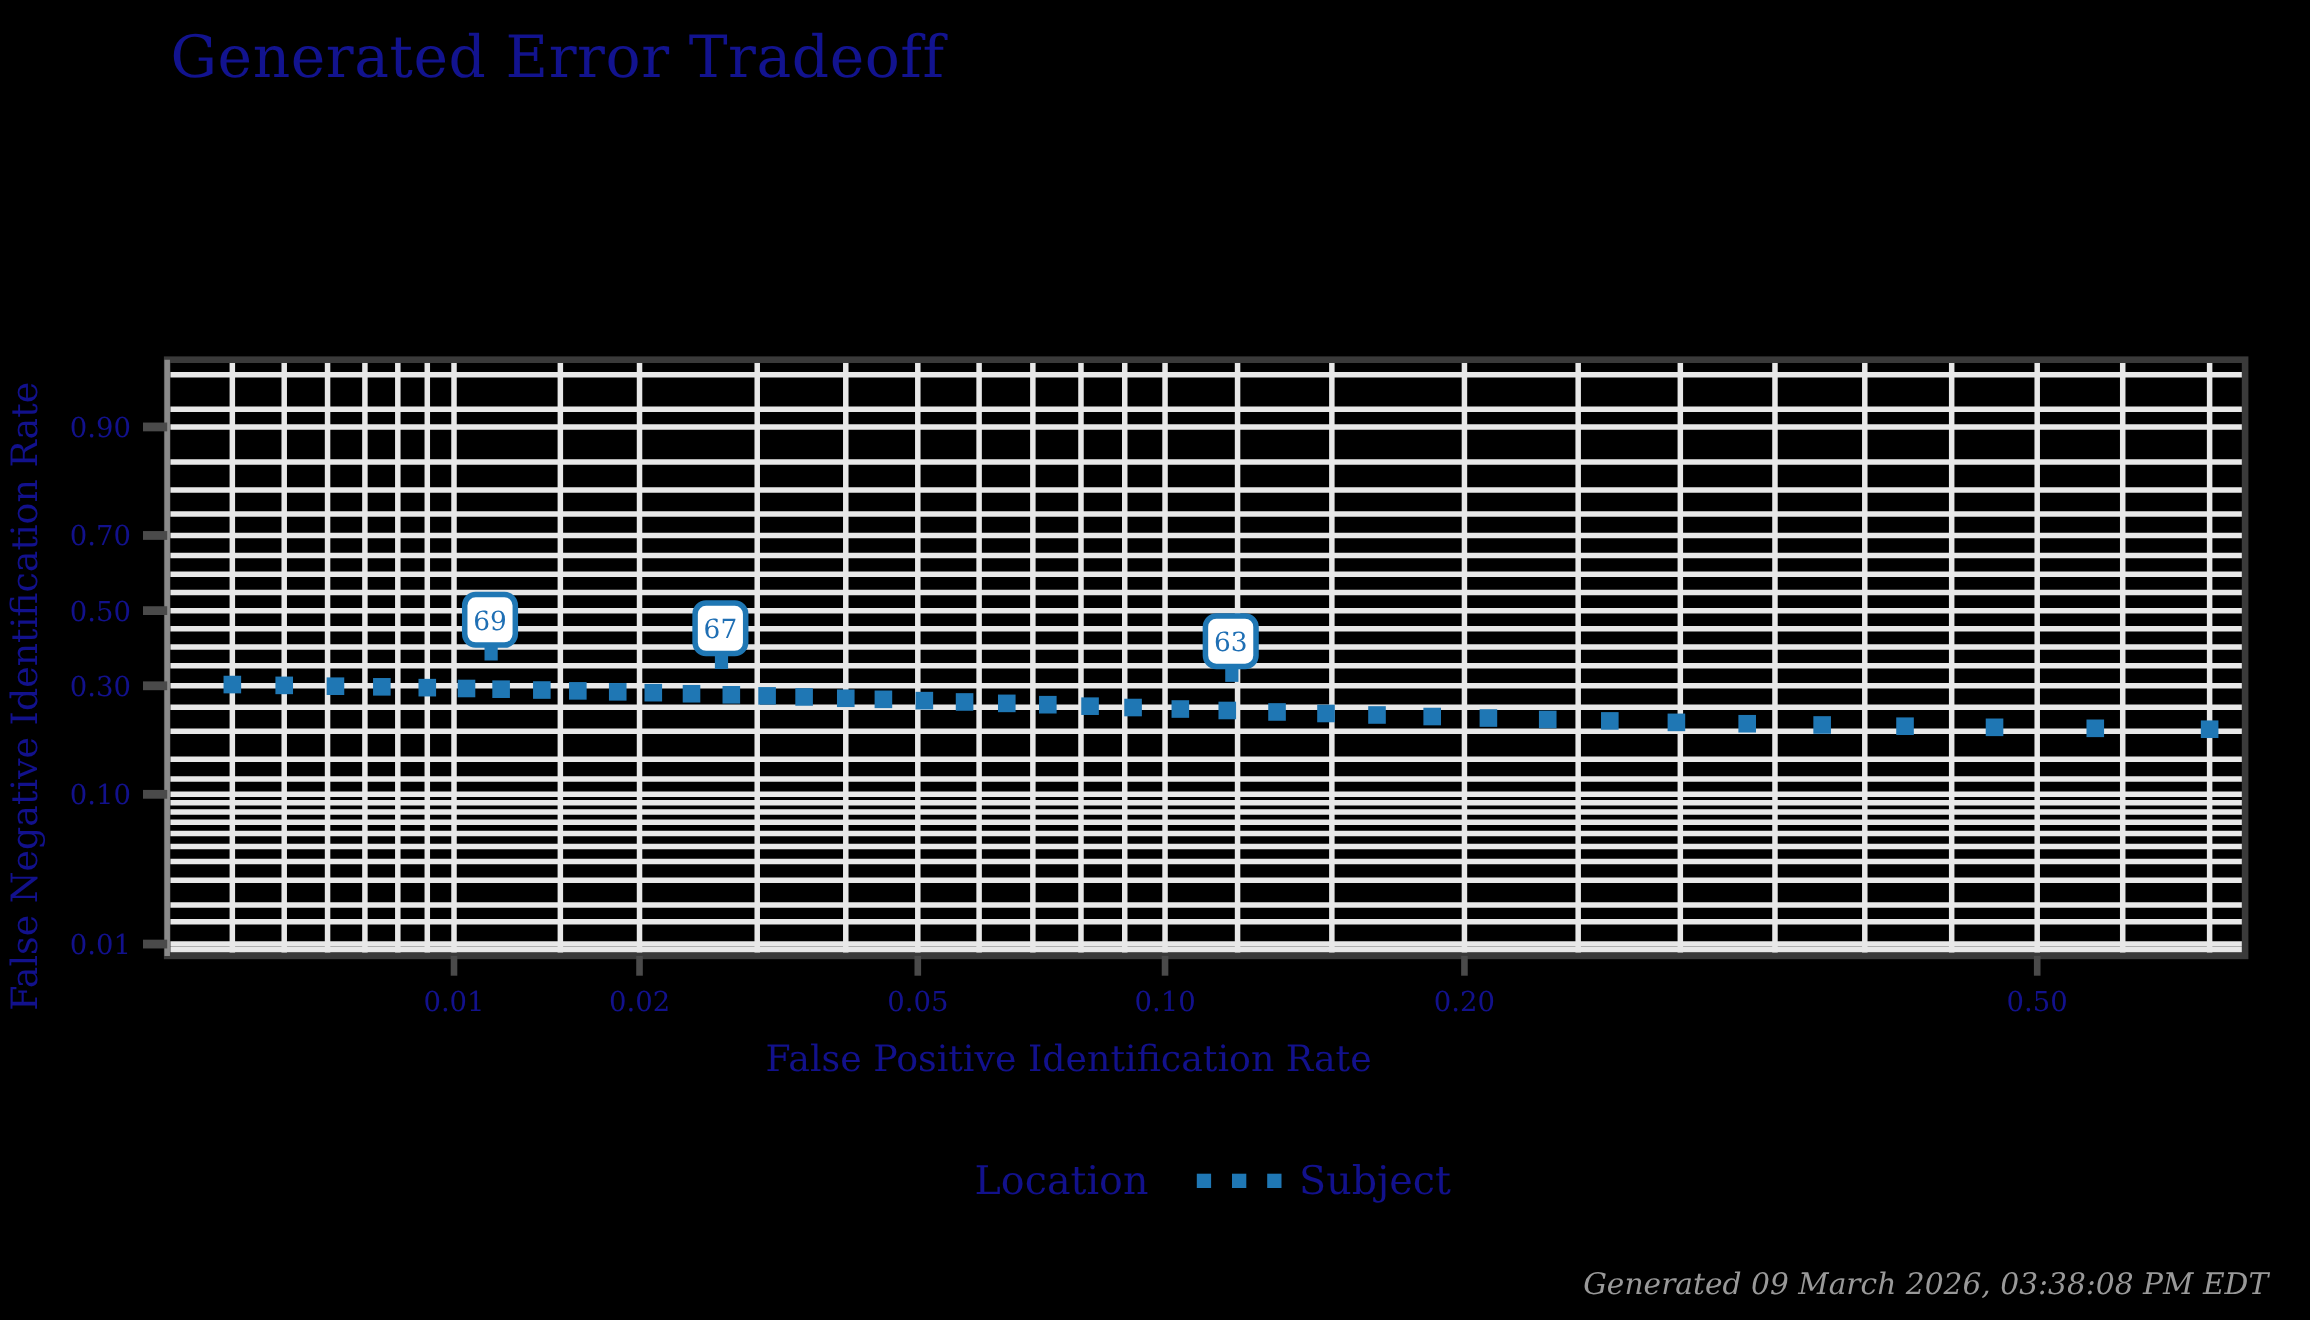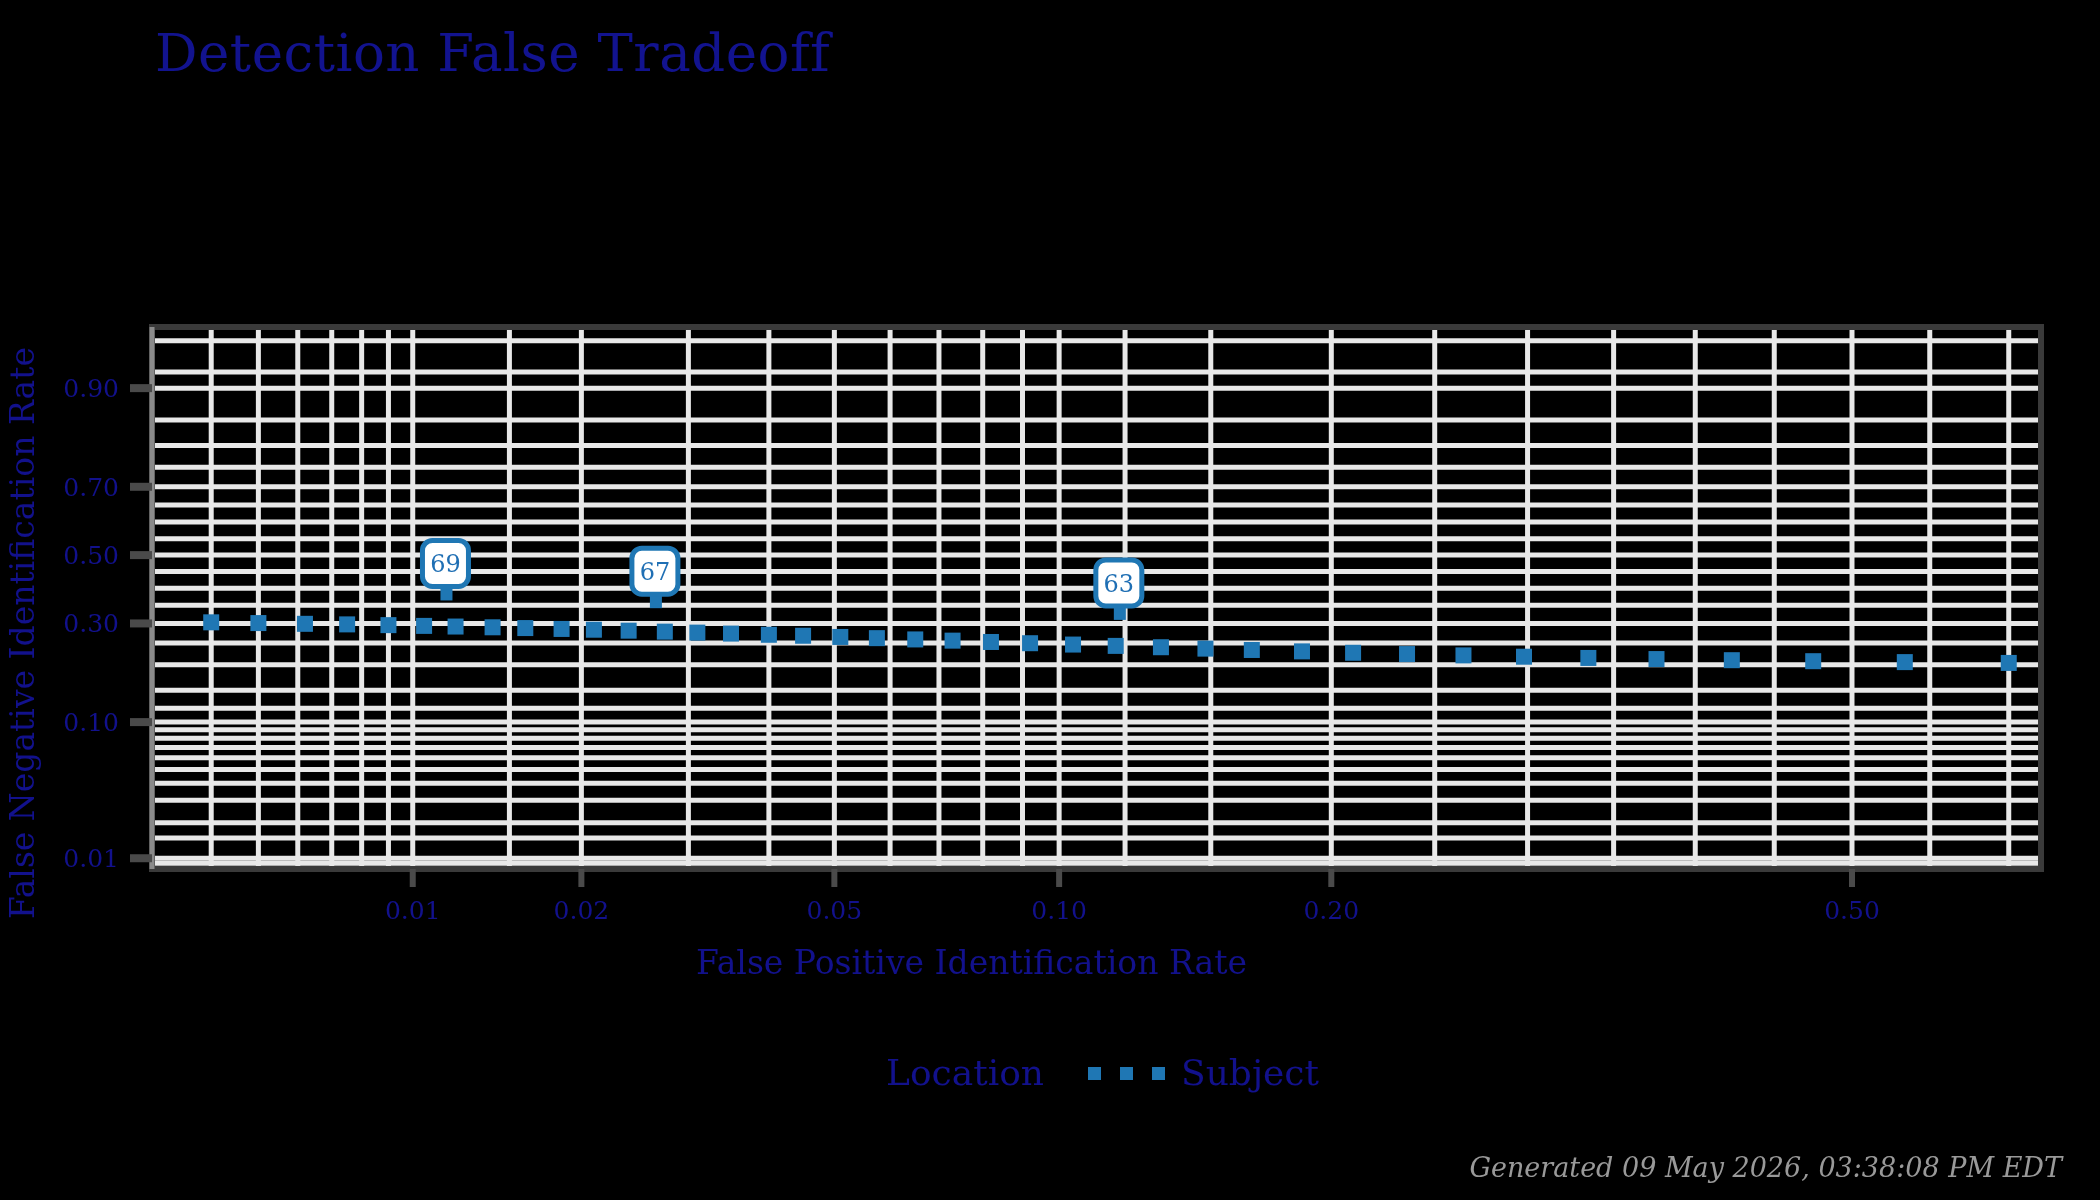--- a/index.html
+++ b/index.html
@@ -11,21 +11,21 @@
   .axis-title{fill:#12118c;font-family:"DejaVu Serif",serif;font-size:33px;}
   .tick-lab{fill:#12118c;font-family:"DejaVu Serif",serif;font-size:25px;}
   .legend-text{fill:#12118c;font-family:"DejaVu Serif",serif;font-size:36px;}
   .callout-text{fill:#1f6fb4;font-family:"DejaVu Serif",serif;font-size:24px;}
   .footer{position:absolute;right:38px;top:1152px;font-size:27px;color:#999999;
           font-style:italic;font-family:"DejaVu Serif",serif;white-space:nowrap;}
 </style>
 </head>
 <body>
 
-<div class="title">Detection False Tradeoff</div>
+<div class="title">Generated Error Tradeoff</div>
 
 <svg id="plot-svg" width="2100" height="1200">
     <line x1="154" y1="869" x2="2041" y2="869" stroke="#e8e8e8" stroke-width="5"></line>
     <line x1="154" y1="863.3583055407169" x2="2041" y2="863.3583055407169" stroke="#e8e8e8" stroke-width="5"></line>
     <line x1="154" y1="858.2413546099489" x2="2041" y2="858.2413546099489" stroke="#e8e8e8" stroke-width="5"></line>
     <line x1="154" y1="837.8808556599856" x2="2041" y2="837.8808556599856" stroke="#e8e8e8" stroke-width="5"></line>
     <line x1="154" y1="822.7214532526434" x2="2041" y2="822.7214532526434" stroke="#e8e8e8" stroke-width="5"></line>
     <line x1="154" y1="800.1852147459015" x2="2041" y2="800.1852147459015" stroke="#e8e8e8" stroke-width="5"></line>
     <line x1="154" y1="783.2320809070543" x2="2041" y2="783.2320809070543" stroke="#e8e8e8" stroke-width="5"></line>
     <line x1="154" y1="769.4420135159789" x2="2041" y2="769.4420135159789" stroke="#e8e8e8" stroke-width="5"></line>
@@ -166,13 +166,13 @@
       <rect x="1095.838258586194" y="559.8947398141306" width="46" height="46" rx="10" ry="10" fill="#ffffff" stroke="#1f77b4" stroke-width="5"></rect>
       <text x="1118.838258586194" y="591.8947398141306" text-anchor="middle" class="callout-text">63</text>
     </g>
     <text x="965" y="1085" text-anchor="middle" class="legend-text">Location</text>
     <rect x="1088" y="1067" width="13" height="13" fill="#1f77b4"></rect>
     <rect x="1120" y="1067" width="13" height="13" fill="#1f77b4"></rect>
     <rect x="1152" y="1067" width="13" height="13" fill="#1f77b4"></rect>
     <text x="1250" y="1085" text-anchor="middle" class="legend-text">Subject</text>
   </svg>
 
-<div class="footer">Generated 09 May 2026, 03:38:08 PM EDT</div>
+<div class="footer">Generated 09 March 2026, 03:38:08 PM EDT</div>
 
 </body></html>

